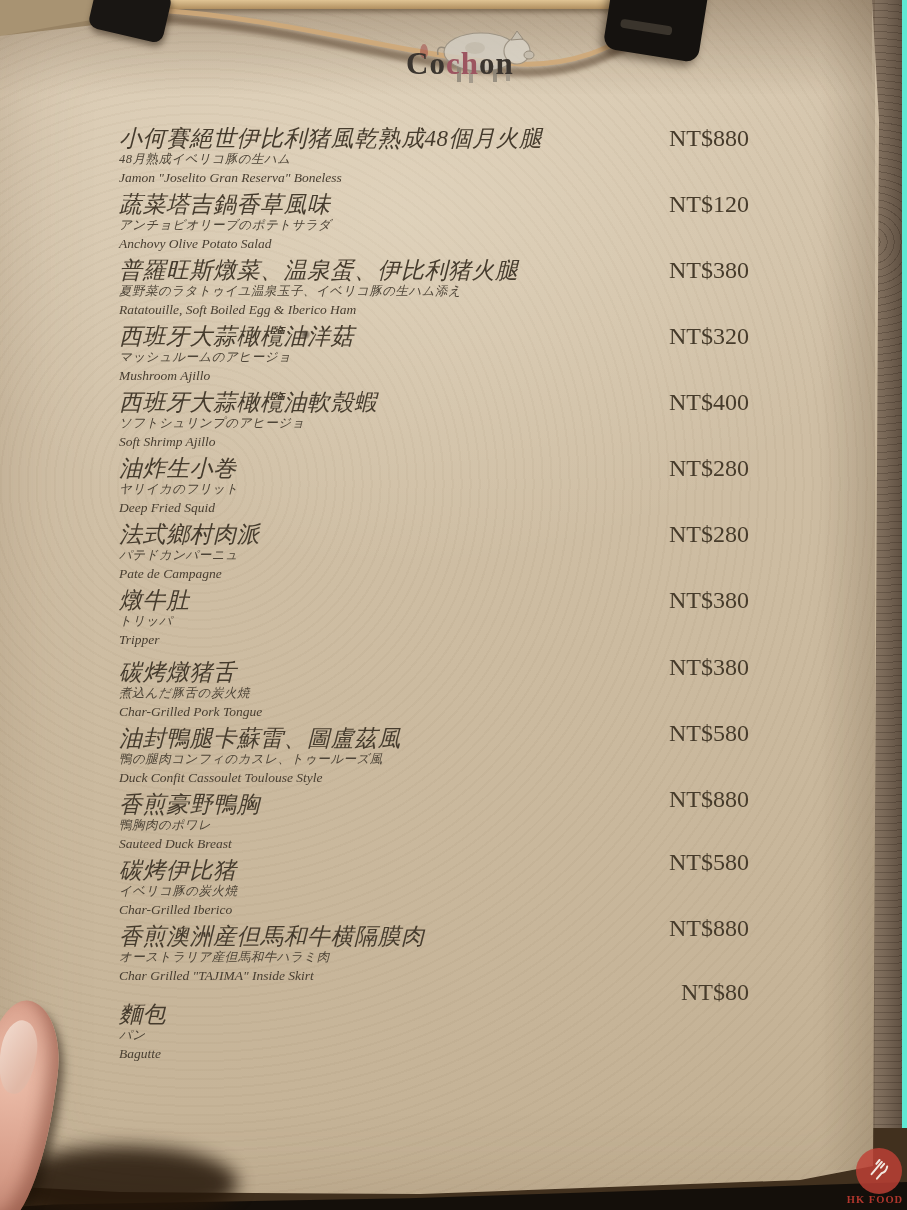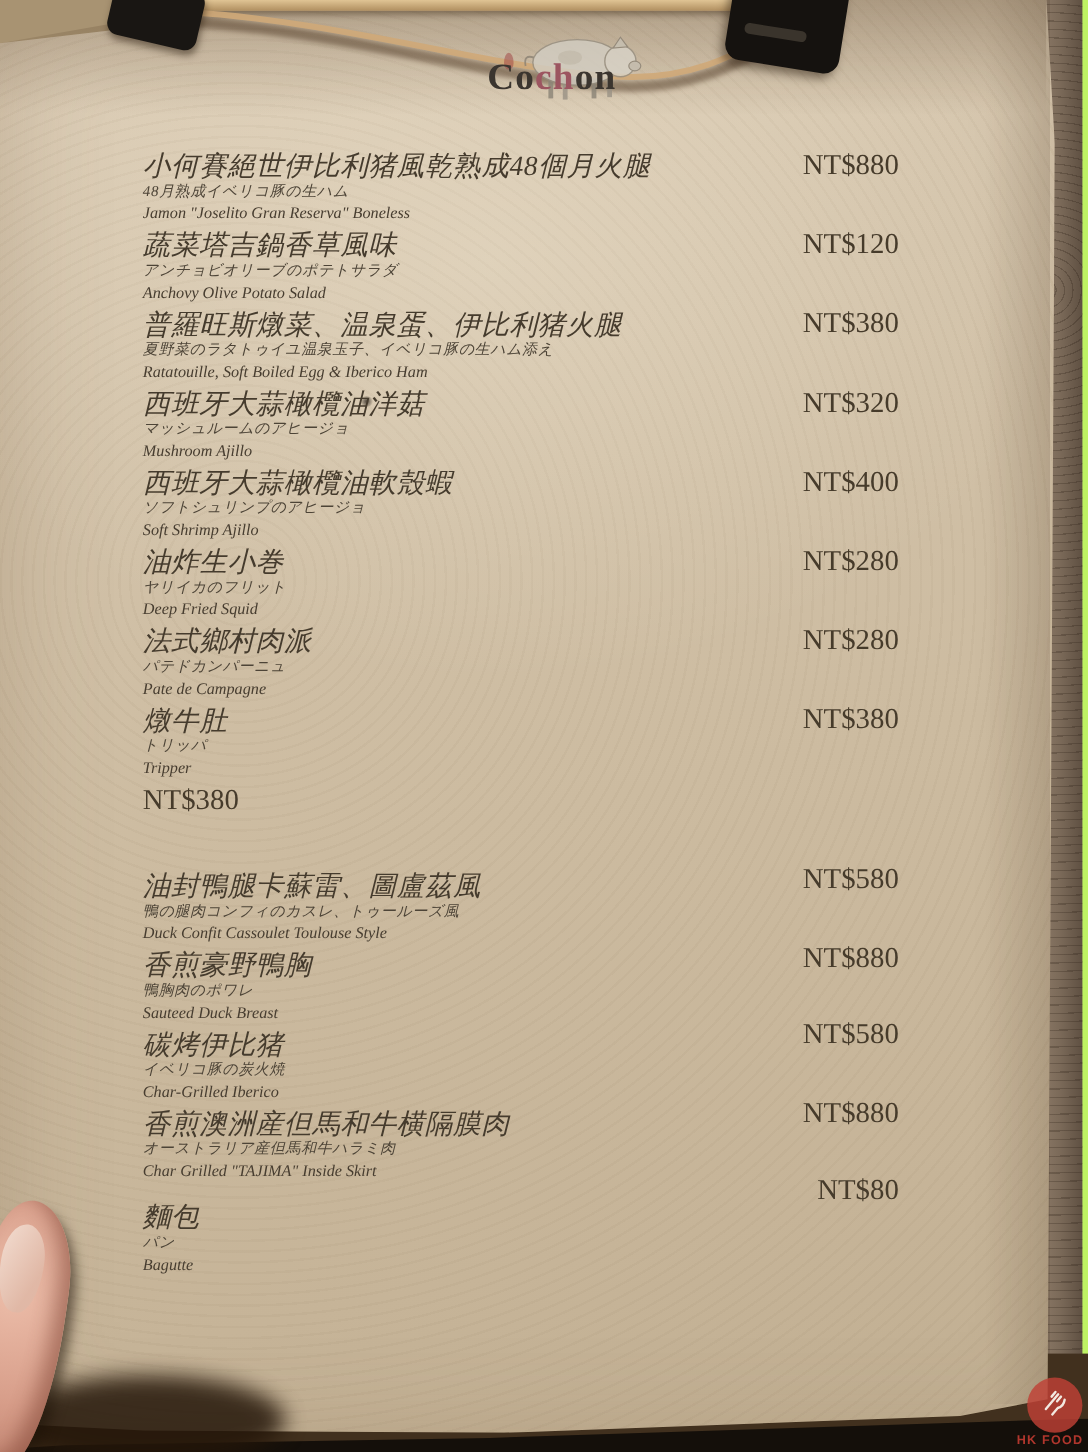--- a/index.html
+++ b/index.html
@@ -1,17 +1,17 @@
 <!DOCTYPE html>
 <html><head>
 <meta charset="utf-8">
 <style>
   html,body{margin:0;padding:0;background:#241709;}
   #photo{position:relative;width:907px;height:1210px;overflow:hidden;
-         font-family:"Liberation Serif","DejaVu Serif",serif;background:#bef264;}
+         font-family:"Liberation Serif","DejaVu Serif",serif;background:#5eead4;}
 
   
   #bg-right{position:absolute;right:0;top:0;width:26px;height:100%;
     background:linear-gradient(to bottom,
       #1d1008 0%, #20130a 2.5%, #8a4a22 3.5%, #9c5a2e 4.8%,
       #e3ddd1 6%, #ded7c9 11.5%, #95552a 13.5%, #7c4322 15.5%,
       #241708 17%, #1c1209 20%, #8a5a33 23%, #6b4426 27%,
       #3a2514 31%, #553ognik 0, #4a3118 38%, #2e1c10 52%,
       #3c2817 66%, #251508 80%, #1b0f06 100%);
     filter:blur(2px);}
@@ -88,21 +88,21 @@
     box-shadow:inset -10px -6px 16px rgba(110,50,35,.45),6px 8px 10px rgba(30,18,8,.55);}
   #thumb-nail{position:absolute;left:0px;top:1020px;width:36px;height:74px;
     border-radius:50% 50% 46% 46%/42% 42% 55% 55%;transform:rotate(9deg);
     background:linear-gradient(115deg,#f3ded2,#e0b8a6 75%);opacity:.95;}
 
   
   #watermark{position:absolute;left:843px;top:1148px;width:64px;height:62px;}
   #wm-circle{position:absolute;left:13px;top:0;width:46px;height:46px;border-radius:50%;
     background:#c04136;opacity:.82;}
   #wm-icon{position:absolute;left:24px;top:10px;width:24px;height:24px;}
-  #wm-text{position:absolute;left:0px;top:46px;width:64px;font-family:Liberation Sans, sans-serif;
+  #wm-text{position:absolute;left:0px;top:46px;width:64px;font-family:Liberation Serif, serif;
     font-size:10.5px;font-weight:bold;letter-spacing:1px;color:#c23b31;text-align:center;opacity:.9;}
 </style>
 </head>
 <body>
 
 <div id="photo">
 
   <div id="bg-right"></div>
   <div id="board-edge"></div>
   <div id="board-bottom"></div>
@@ -200,20 +200,25 @@
       </div>
       <div class="row">
         <div class="names">
           <div class="zh">燉牛肚</div>
           <div class="jp">トリッパ</div>
           <div class="en">Tripper</div>
         </div>
         <div class="price">NT$380</div>
       </div>
       <div class="row">
+        <div class="names">
+          <div class="zh">碳烤燉猪舌</div>
+          <div class="jp">煮込んだ豚舌の炭火焼</div>
+          <div class="en">Char-Grilled Pork Tongue</div>
+        </div>
         <div class="price">NT$380</div>
       </div>
       <div class="row">
         <div class="names">
           <div class="zh">油封鴨腿卡蘇雷、圖盧茲風</div>
           <div class="jp">鴨の腿肉コンフィのカスレ、トゥールーズ風</div>
           <div class="en">Duck Confit Cassoulet Toulouse Style</div>
         </div>
         <div class="price">NT$580</div>
       </div>

